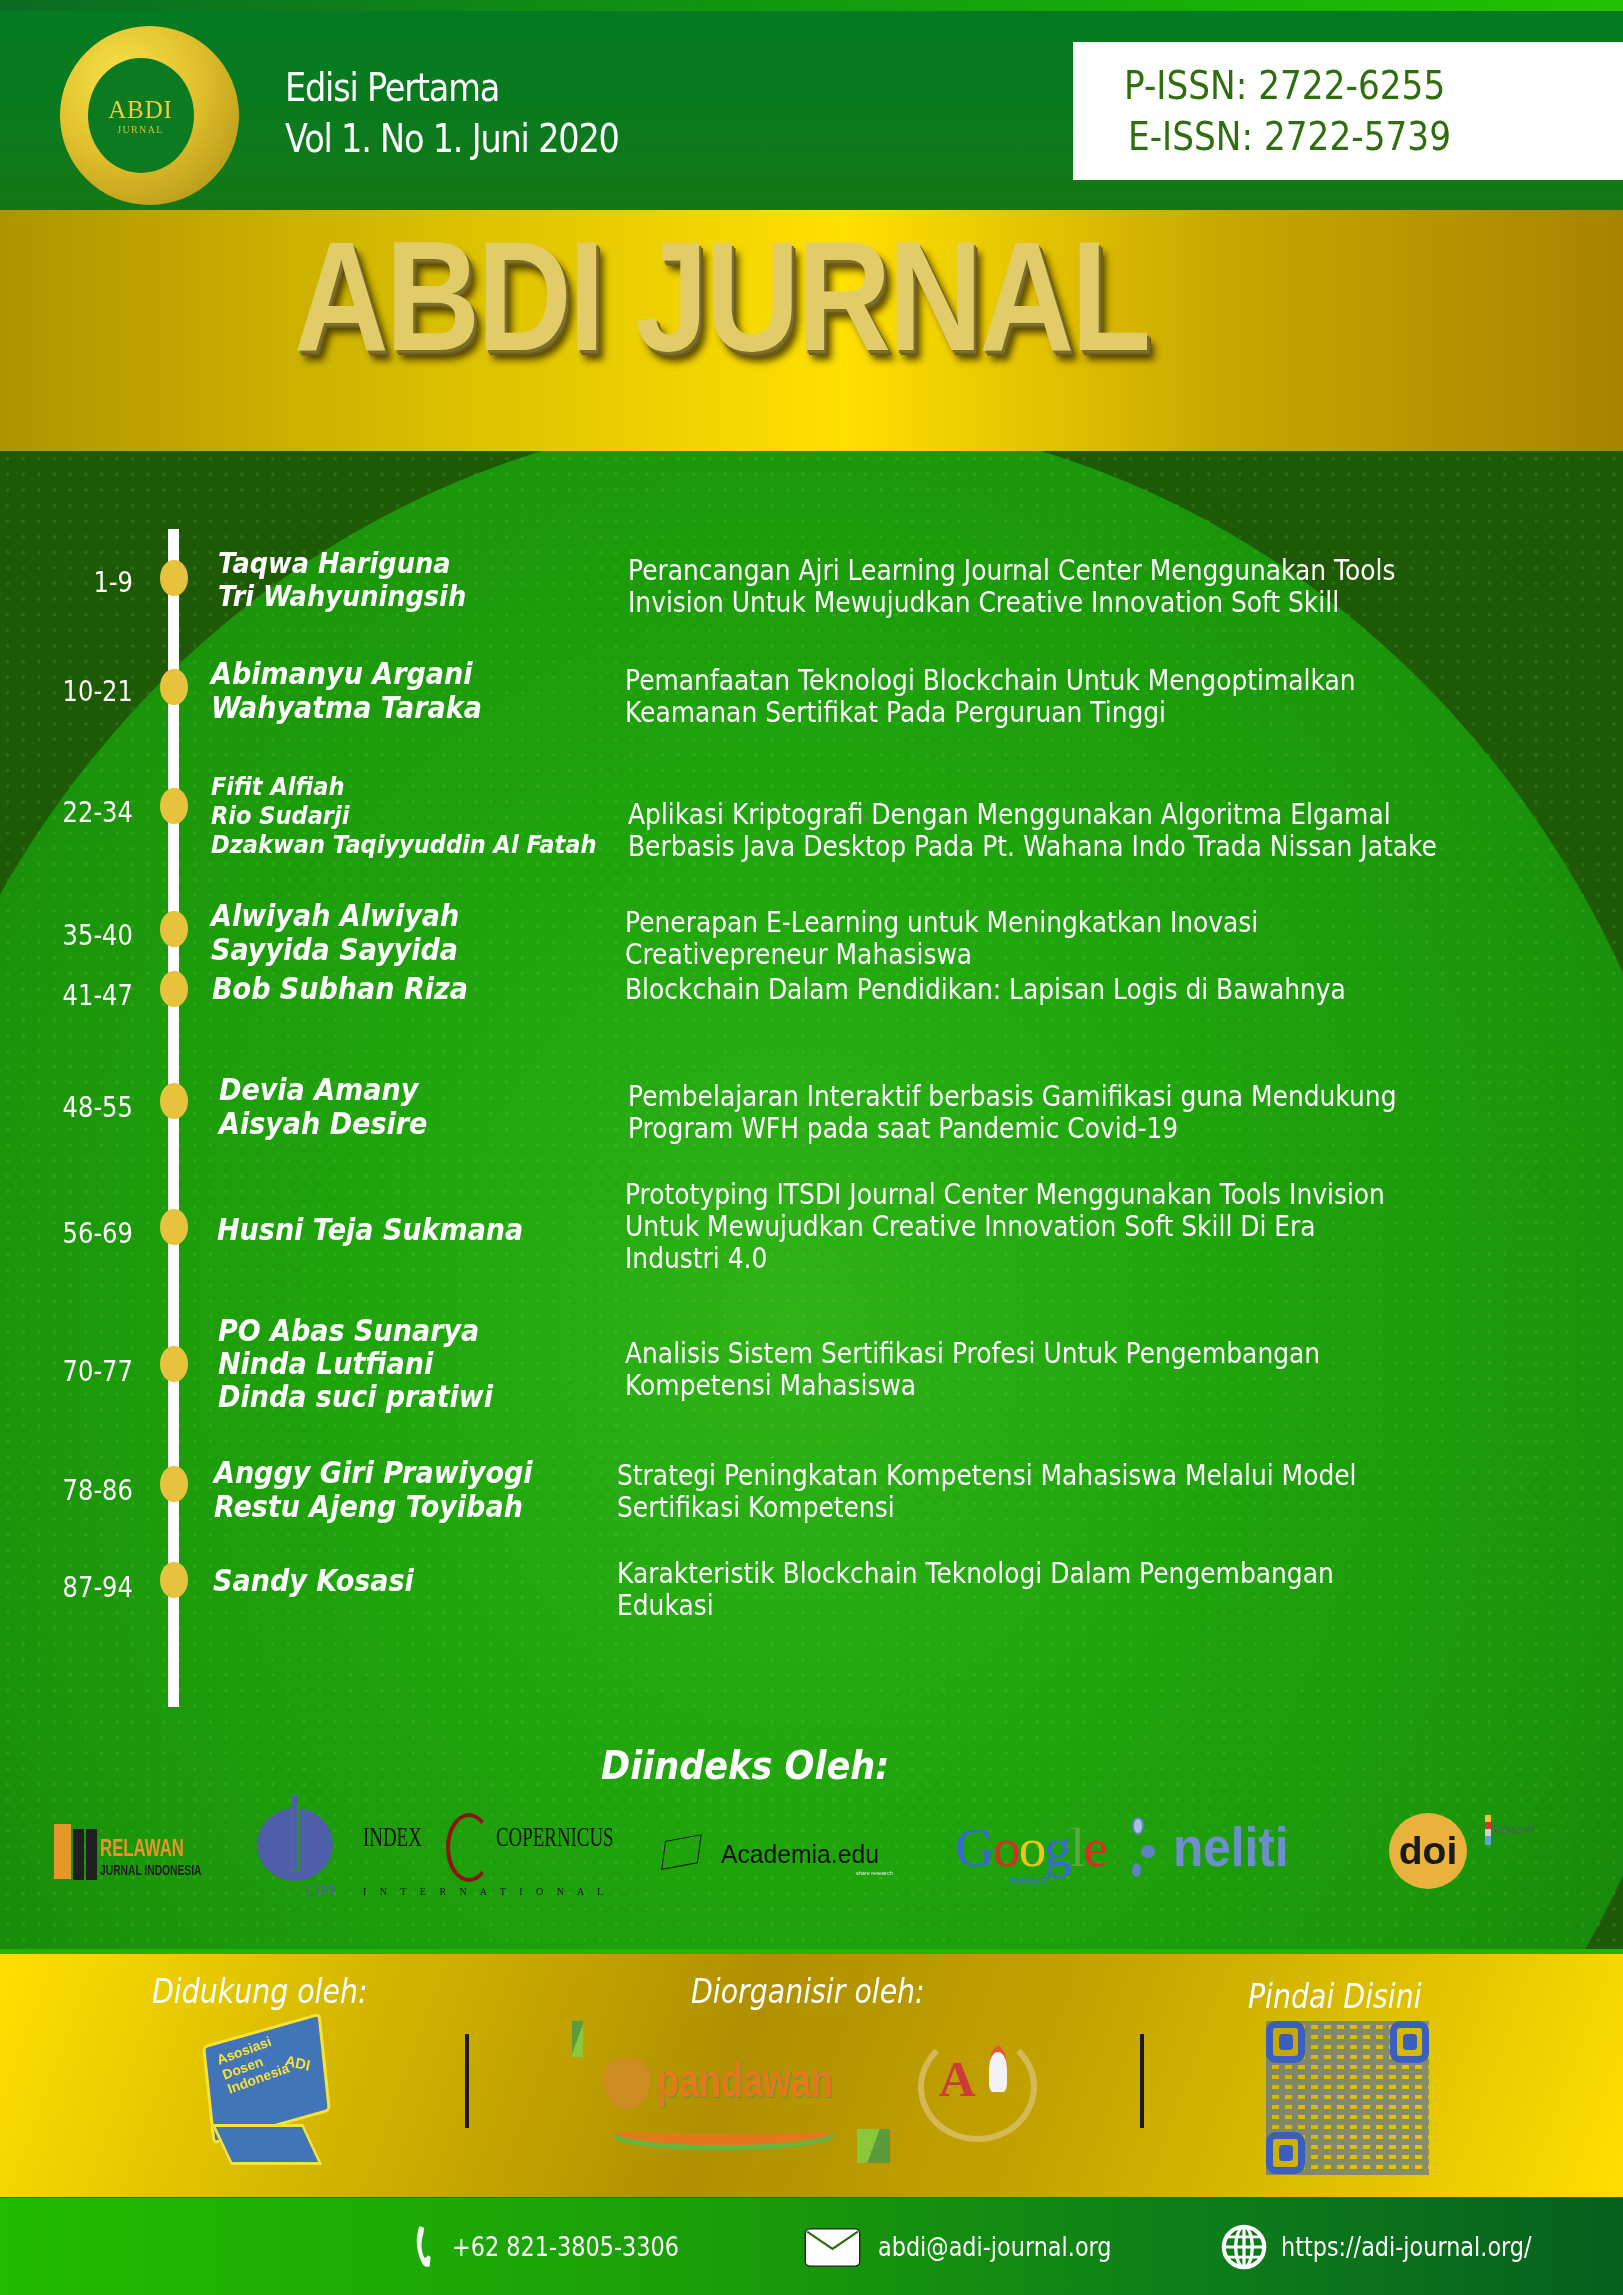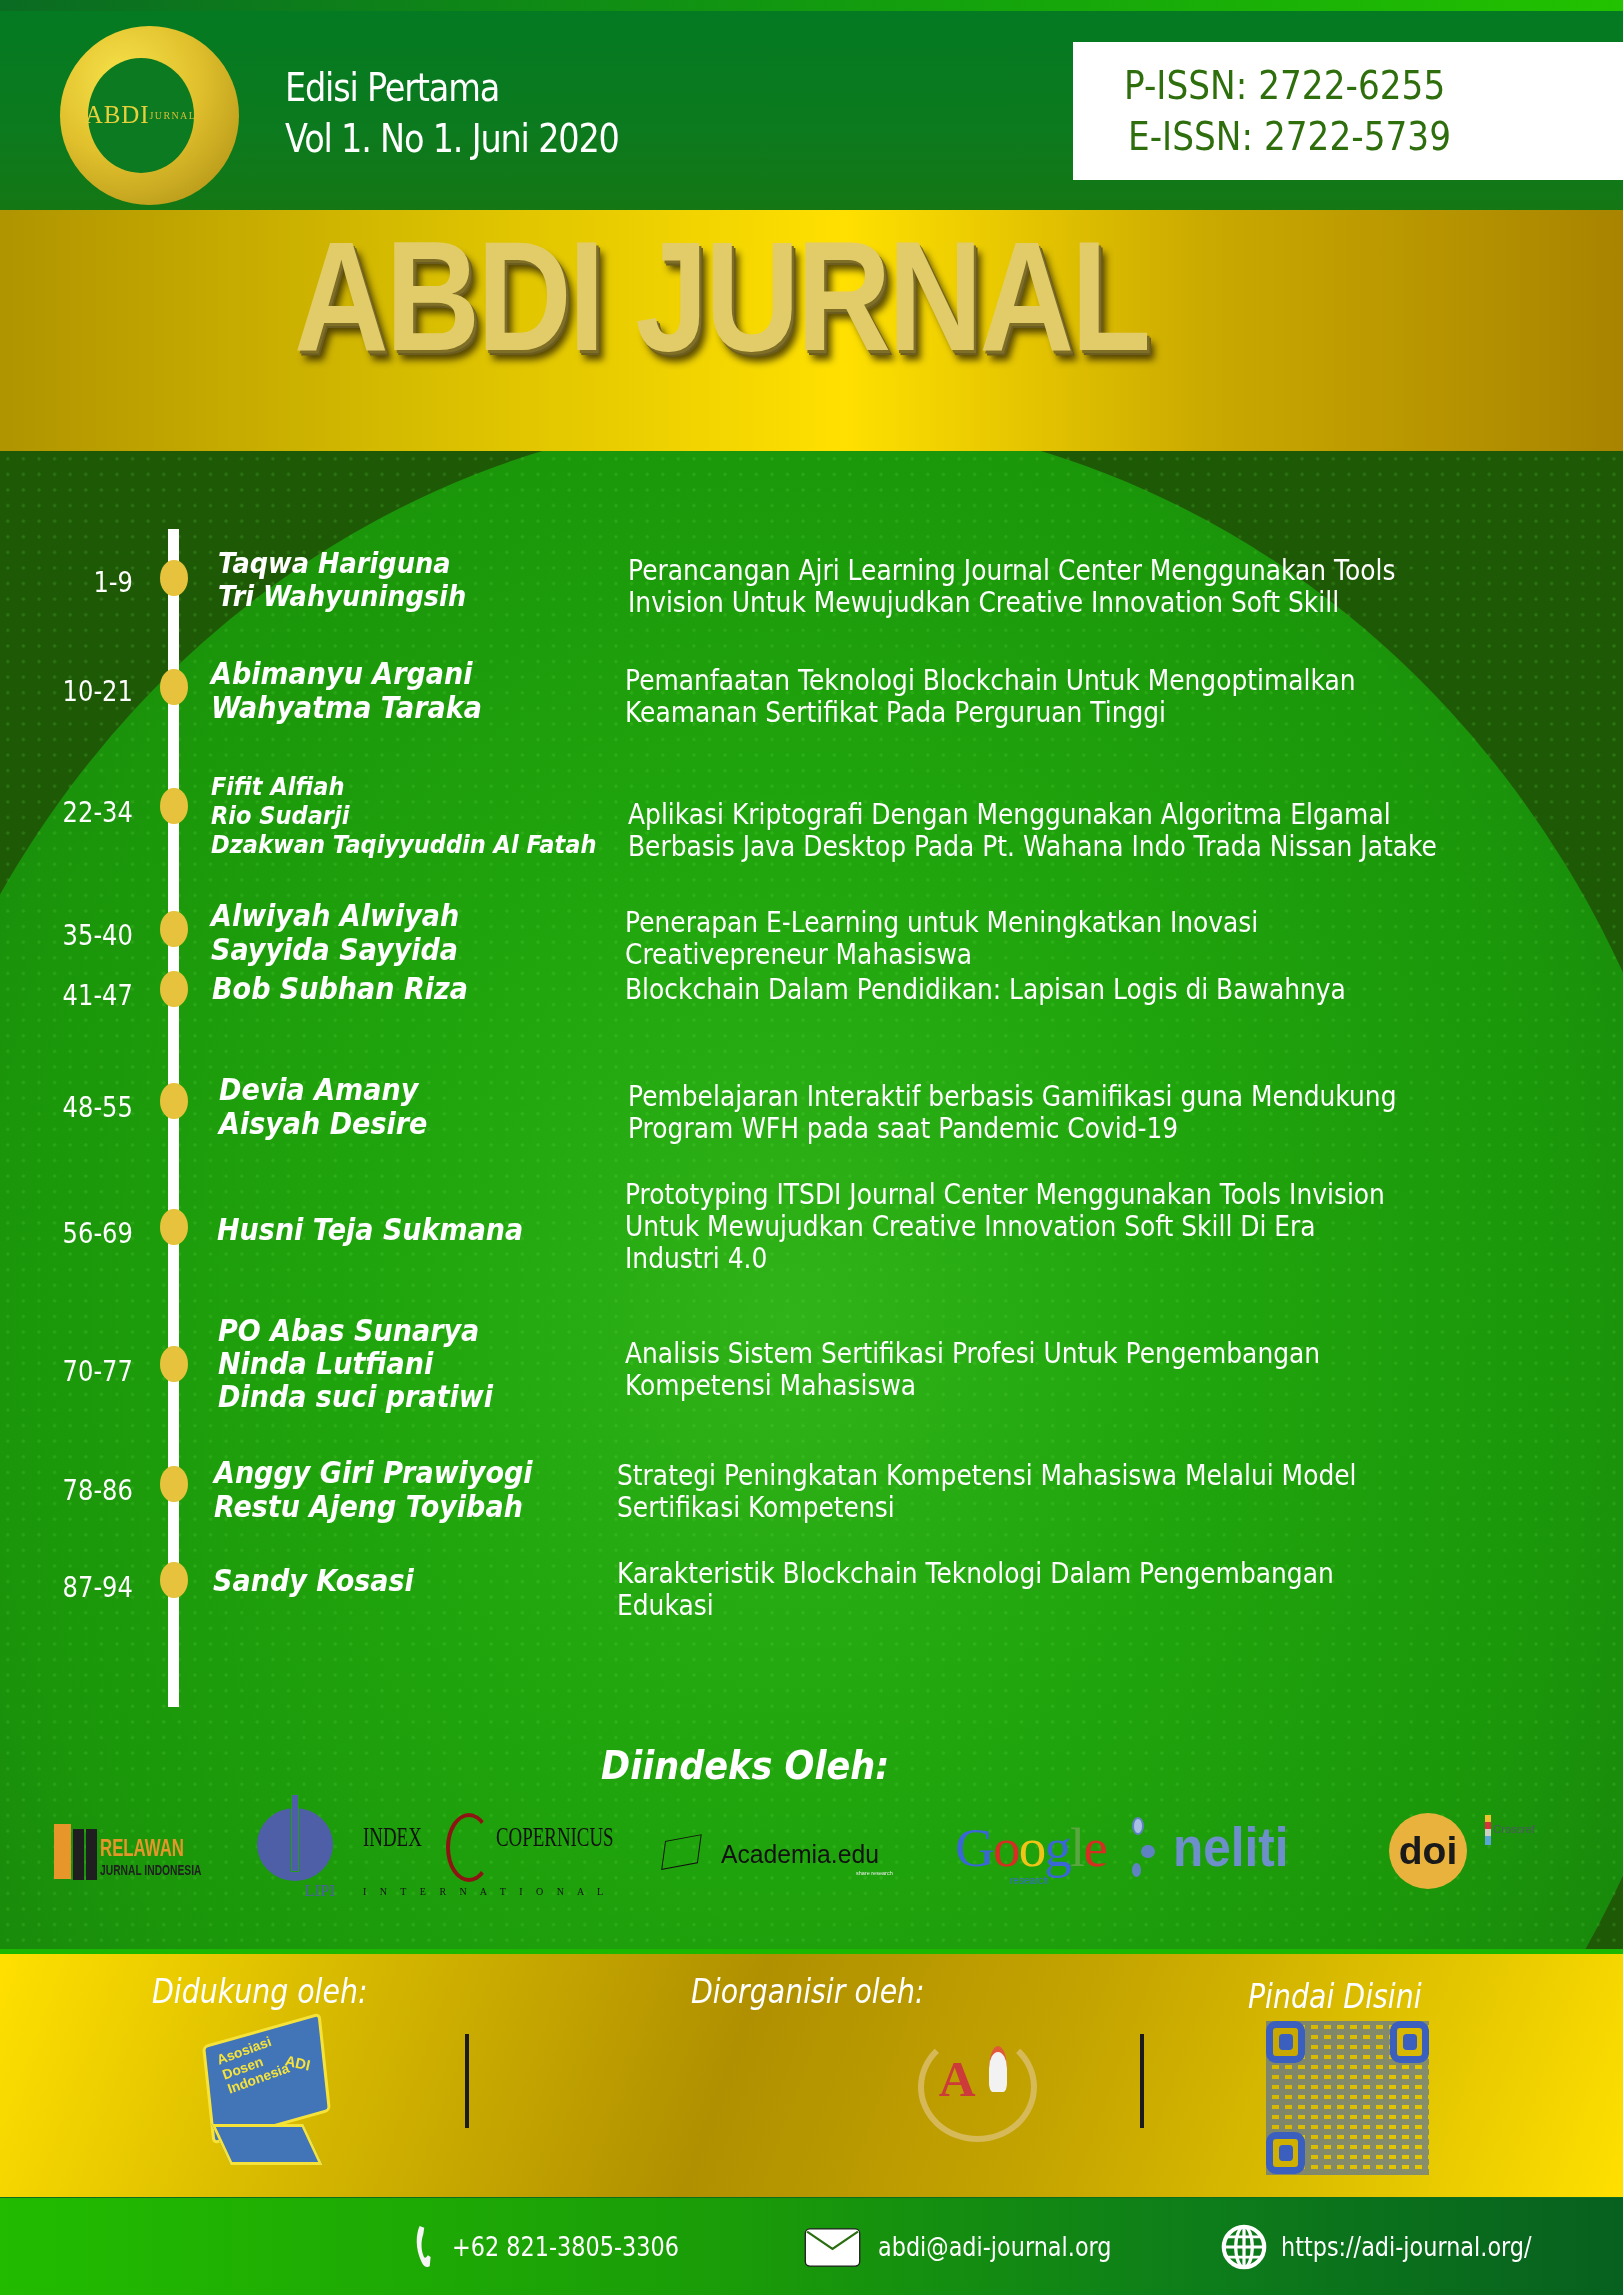--- a/index.html
+++ b/index.html
@@ -7,21 +7,21 @@
   body { position: relative; font-family: "Liberation Sans", "DejaVu Sans", sans-serif; color: #fff; }
 
   
   .top-strip { position: absolute; left: 0; top: 0; width: 1623px; height: 11px;
     background: linear-gradient(90deg, #0a6b22 0%, #14a30c 60%, #22c200 100%); }
   .header { position: absolute; left: 0; top: 11px; width: 1623px; height: 199px;
     background: linear-gradient(180deg, #047a22 0%, #0c7a1e 60%, #147714 100%); }
   .logo-ring { position: absolute; left: 60px; top: 14.7px; width: 179px; height: 179px; border-radius: 50%;
     background: radial-gradient(circle at 35% 30%, #f7e24a 0%, #e0c02c 45%, #a88a12 100%); }
   .logo-inner { position: absolute; left: 27.5px; top: 32px; width: 106px; height: 115px; border-radius: 50%;
-    background: #0b7a20; display: flex; flex-direction: row; align-items: center; justify-content: center; }
+    background: #0b7a20; display: flex; flex-direction: column; align-items: center; justify-content: center; }
   .logo-abdi { font-family: "Liberation Serif", serif; font-size: 25px; color: #e8cf3c; letter-spacing: 0.9px; }
   .logo-jurnal { font-family: "Liberation Serif", serif; font-size: 10px; color: #d8bf38; letter-spacing: 1.4px; }
   .edition { position: absolute; left: 285px; top: 51px; font-family: "DejaVu Sans", sans-serif;
     font-size: 39px; line-height: 51px; color: #fff; letter-spacing: -1.4px; transform: scaleX(0.86); transform-origin: left top; }
   .issn-box { position: absolute; left: 1073px; top: 31px; width: 550px; height: 138px; background: #fff;
     display: flex; flex-direction: column; justify-content: center; padding-left: 51px; }
   .issn-line { font-family: "DejaVu Sans", sans-serif; font-size: 39px; line-height: 51px; color: #2e6e0c;
     transform: scaleX(0.88); transform-origin: left center; white-space: nowrap; }
   .issn-line.e { padding-left: 4.6px; }
 
@@ -302,20 +302,27 @@
       <div>Dosen</div>
       <div>Indonesia</div>
     </div>
     <div style="position:absolute;left:92px;top:32px;color:#f6e33a;font-size:14.7px;font-weight:700;transform:rotate(12deg)">ADI</div>
     <div style="position:absolute;left:27.5px;top:101px;width:92px;height:41px;background:#4274b8;border:3.7px solid #f6e33a;transform:skewX(25deg)"></div>
   </div>
   <div class="divider" style="left:465px;top:80px"></div>
 
   <div class="sup-label" style="left:691px;top:18.4px">Diorganisir oleh:</div>
 
+  <div style="position:absolute;left:572px;top:67px;width:321px;height:152px">
+    <div style="position:absolute;left:0;top:0;width:11px;height:36px;background:linear-gradient(110deg,#5b9b3c 50%,#8cc63a 50%)"></div>
+    <div style="position:absolute;left:32px;top:37px;width:46px;height:51px;border-radius:40% 40% 50% 50%;background:#d38a2a;opacity:0.8"></div>
+    <div style="position:absolute;left:85px;top:32px;font-weight:700;font-size:48px;color:#e4781c;transform:scaleX(0.75);transform-origin:left top;text-shadow:1.4px 1.4px 0 #5b9b3c">pandawan</div>
+    <div style="position:absolute;left:41px;top:96px;width:220px;height:27.5px;border-radius:0 0 80% 80%;border-bottom:11px solid #e4781c;box-shadow:0 5.5px 0 #6cb33a"></div>
+    <div style="position:absolute;left:285px;top:108px;width:33px;height:34px;background:linear-gradient(110deg,#8cc63a 50%,#5b9b3c 50%)"></div>
+  </div>
 
   <div style="position:absolute;left:918px;top:78px;width:119px;height:110px">
     <div style="position:absolute;left:0;top:0;width:119px;height:110px;border-radius:50%;border:6.4px solid #d9bc62;border-top-color:transparent;opacity:0.9"></div>
     <div style="position:absolute;left:20.7px;top:18.4px;font-family:'Liberation Serif',serif;font-weight:700;font-size:51px;color:#cc3a3a">A</div>
     <div style="position:absolute;left:71px;top:13.8px;width:18.4px;height:46px;border-radius:50% 50% 20% 20%;background:#f2f2f2;border-top:6.4px solid #e05a3a"></div>
   </div>
   <div class="divider" style="left:1140px;top:80px"></div>
 
   <div class="sup-label" style="left:1248px;top:23px">Pindai Disini</div>
 

